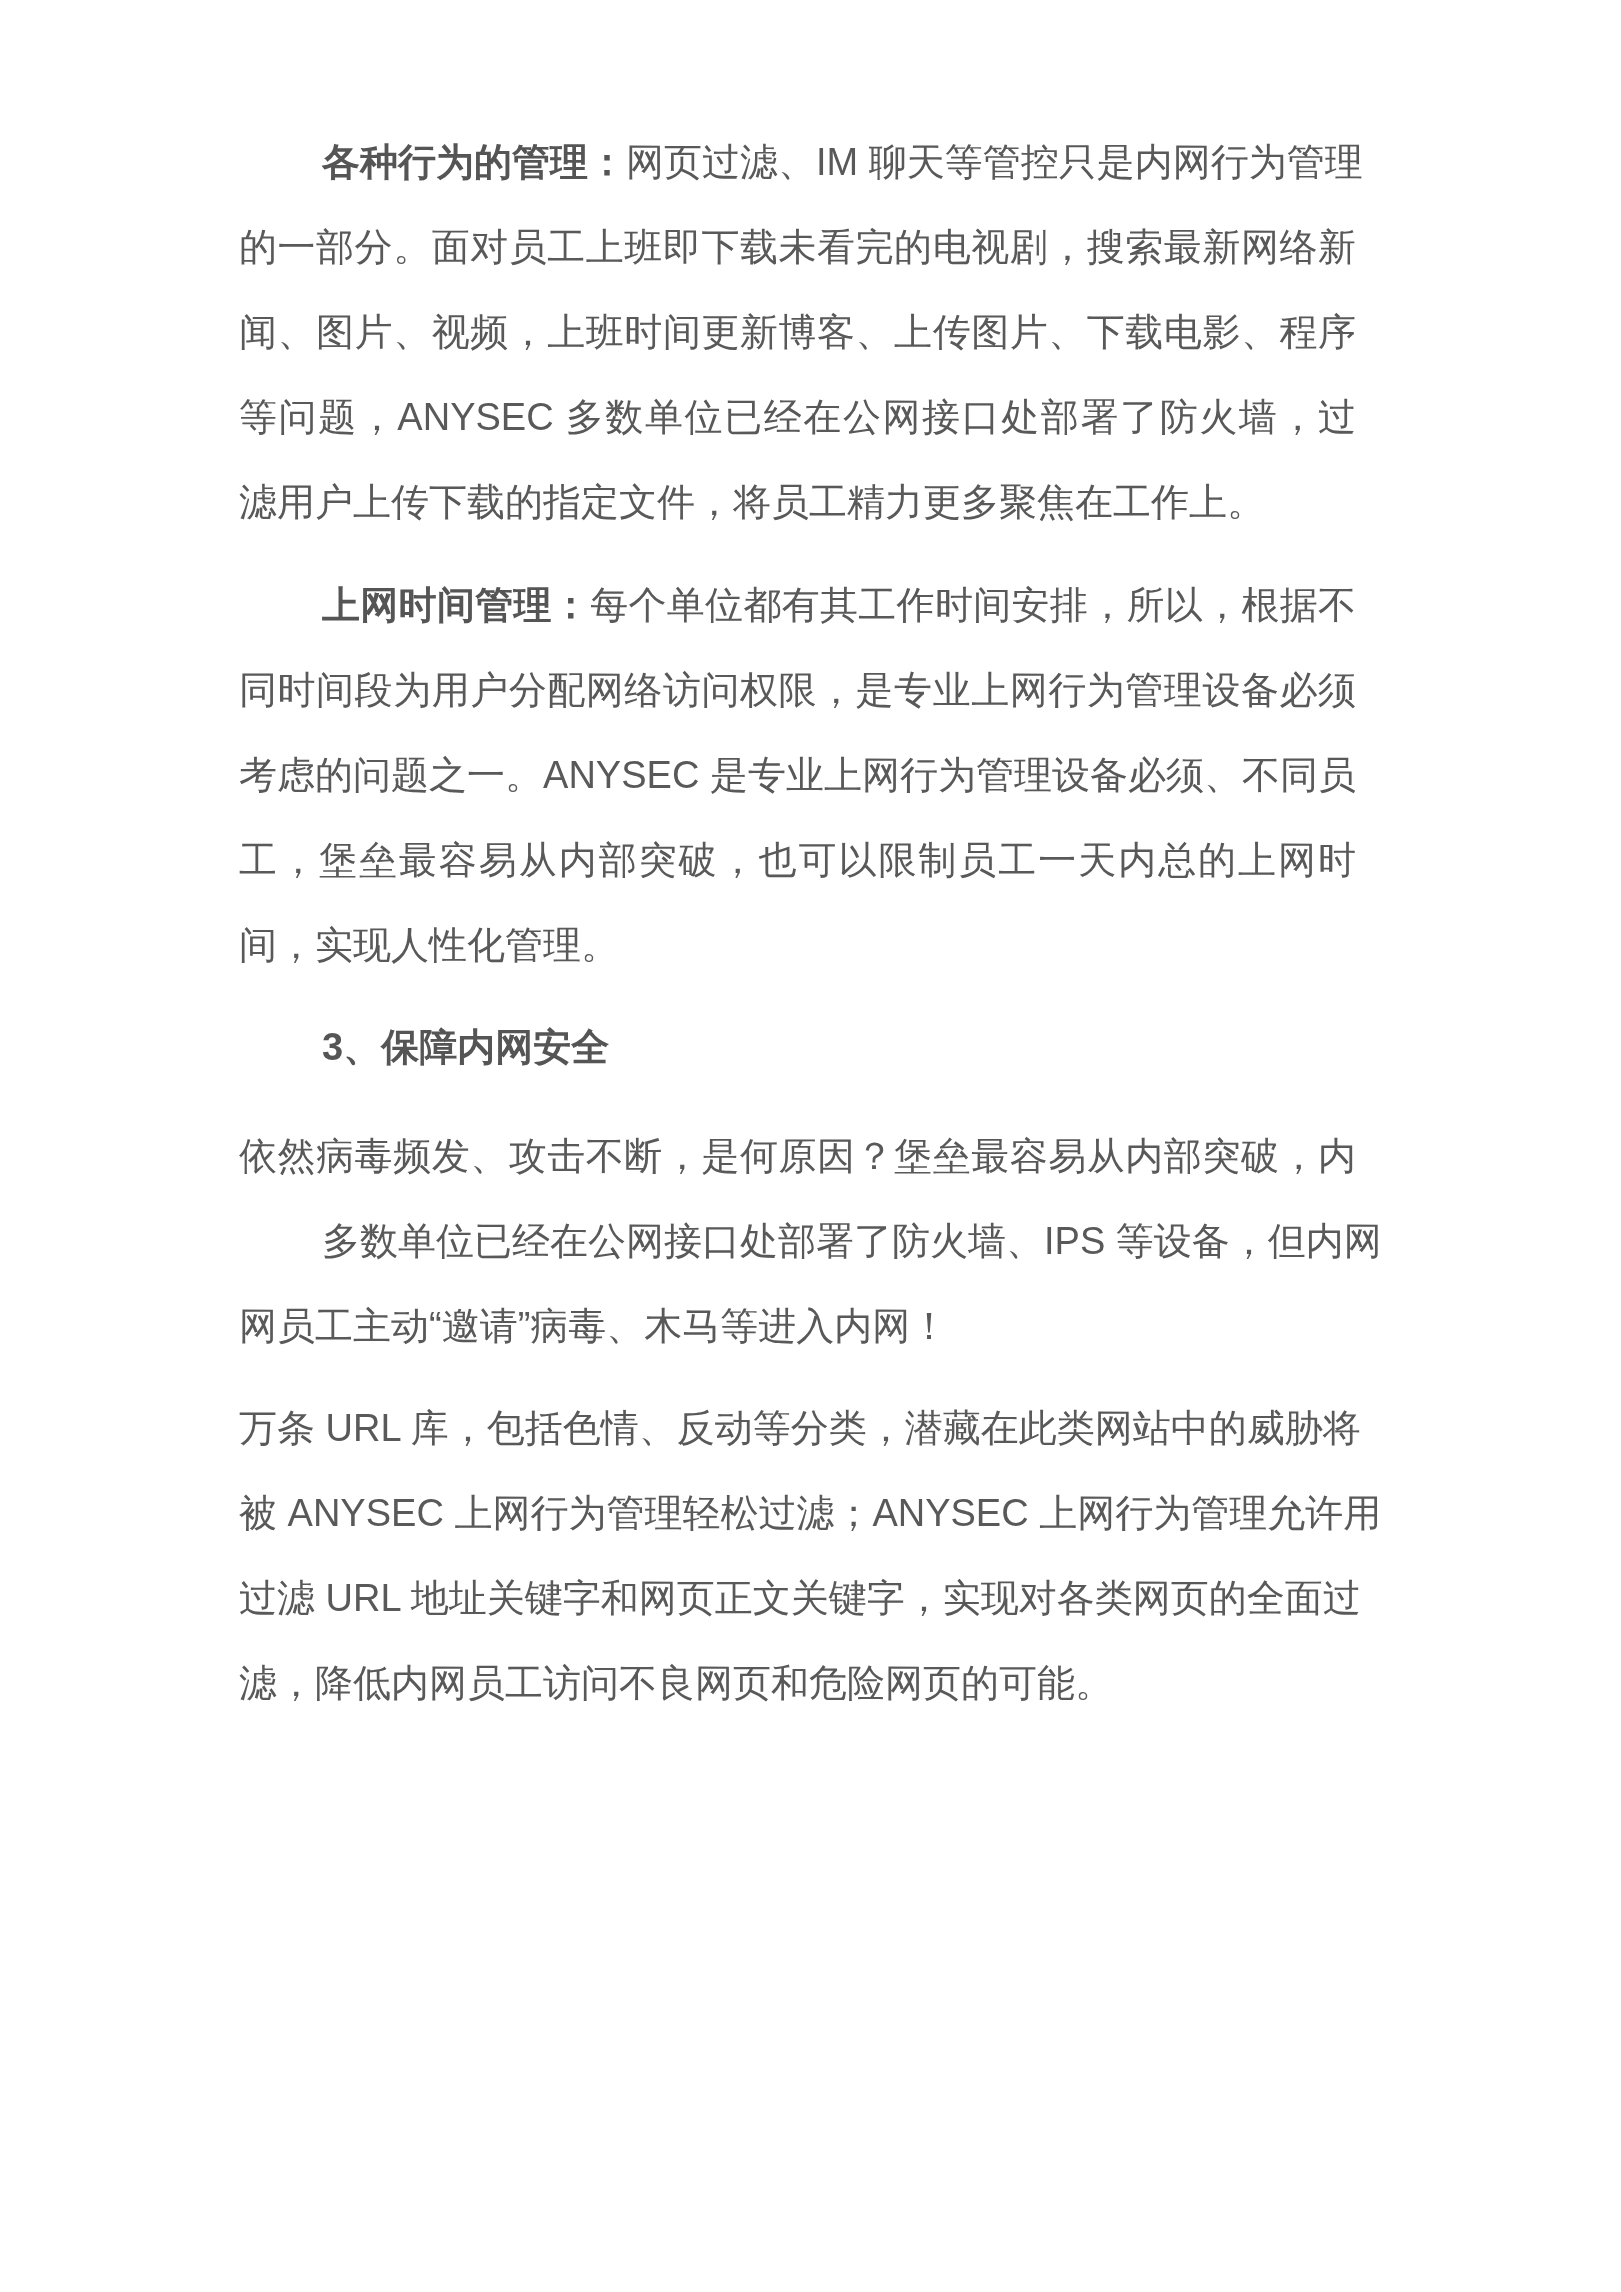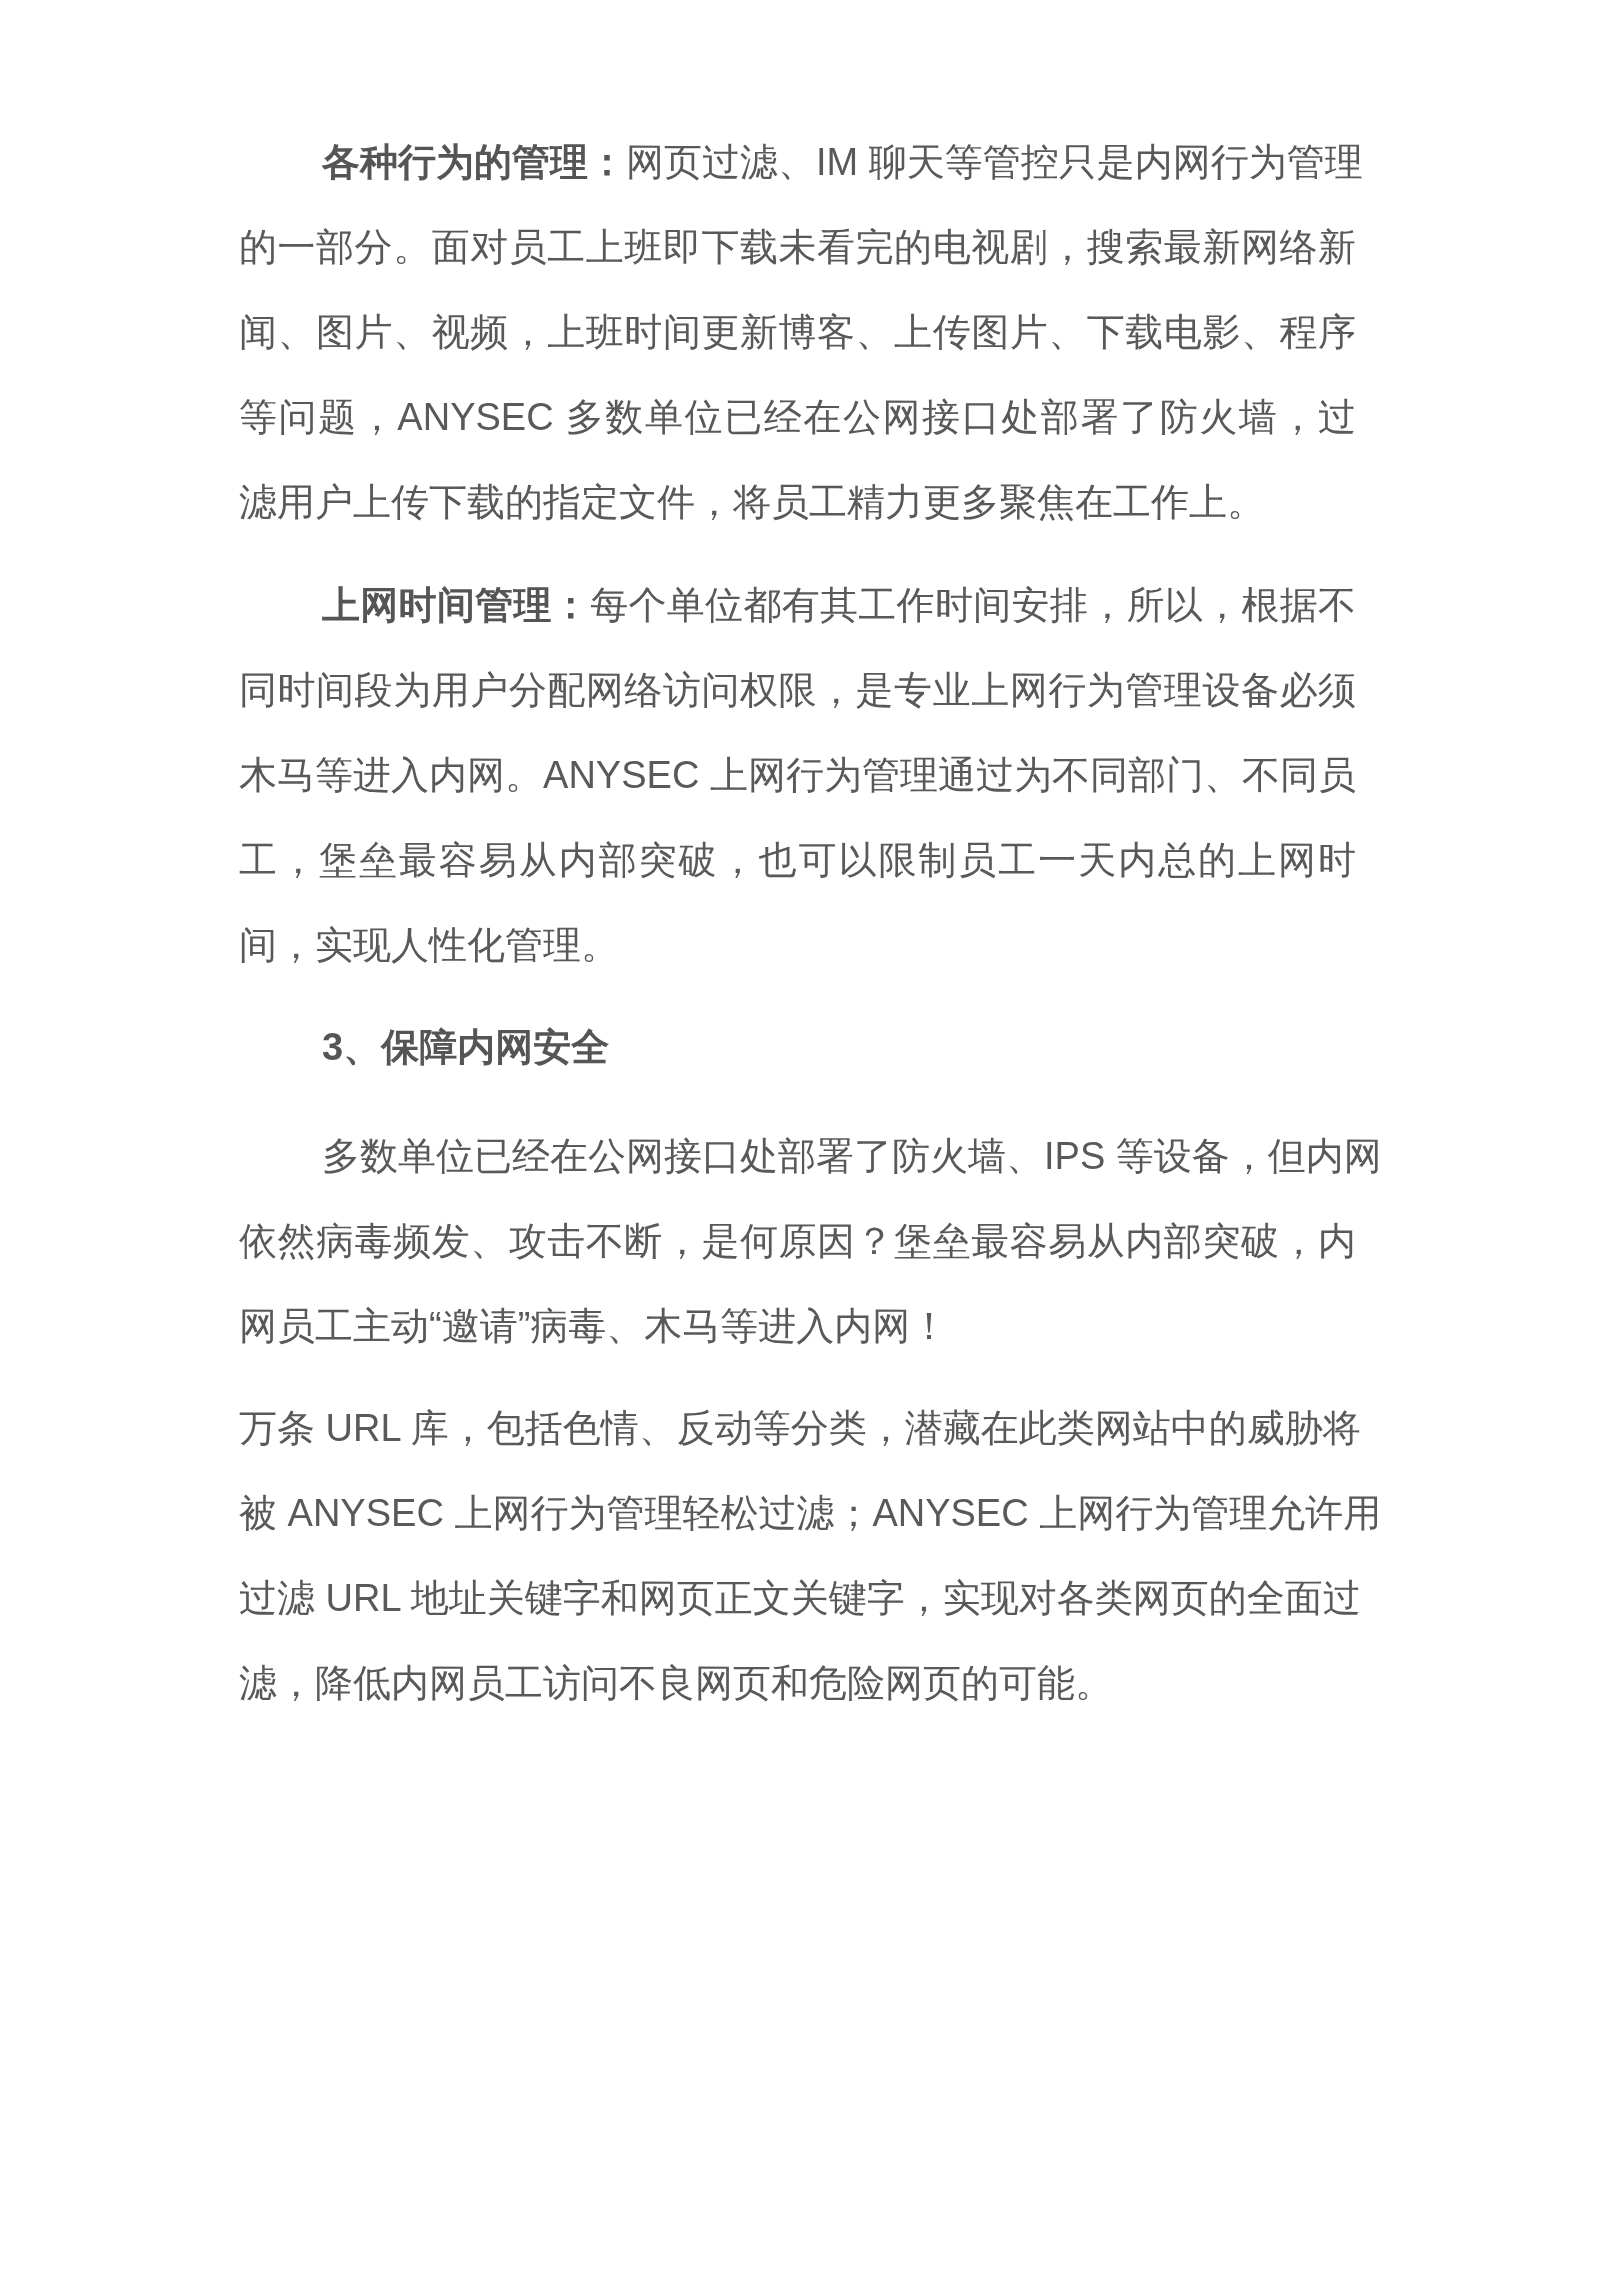--- a/index.html
+++ b/index.html
@@ -61,30 +61,30 @@
     <div class="line indent"><span class="lead">各种行为的管理：</span><span>网页过滤、IM 聊天等管控只是内网行为管理</span></div>
     <div class="line">的一部分。面对员工上班即下载未看完的电视剧，搜索最新网络新</div>
     <div class="line">闻、图片、视频，上班时间更新博客、上传图片、下载电影、程序</div>
     <div class="line">等问题，ANYSEC 多数单位已经在公网接口处部署了防火墙，过</div>
     <div class="line last">滤用户上传下载的指定文件，将员工精力更多聚焦在工作上。</div>
   </div>
 
   <div class="para">
     <div class="line indent"><span class="lead">上网时间管理：</span><span>每个单位都有其工作时间安排，所以，根据不</span></div>
     <div class="line">同时间段为用户分配网络访问权限，是专业上网行为管理设备必须</div>
-    <div class="line">木马等进入内网。ANYSEC 上网行为管理通过为不同部门、不同员</div>
+    <div class="line">考虑的问题之一。ANYSEC 是专业上网行为管理设备必须、不同员</div>
     <div class="line">工，堡垒最容易从内部突破，也可以限制员工一天内总的上网时</div>
     <div class="line last">间，实现人性化管理。</div>
   </div>
 
   <div class="heading">3、保障内网安全</div>
 
   <div class="para">
+    <div class="line">依然病毒频发、攻击不断，是何原因？堡垒最容易从内部突破，内</div>
     <div class="line indent">多数单位已经在公网接口处部署了防火墙、IPS 等设备，但内网</div>
-    <div class="line">依然病毒频发、攻击不断，是何原因？堡垒最容易从内部突破，内</div>
     <div class="line last">网员工主动“邀请”病毒、木马等进入内网！</div>
   </div>
 
   <div class="para">
     <div class="line">万条 URL 库，包括色情、反动等分类，潜藏在此类网站中的威胁将</div>
     <div class="line">被 ANYSEC 上网行为管理轻松过滤；ANYSEC 上网行为管理允许用</div>
     <div class="line">过滤 URL 地址关键字和网页正文关键字，实现对各类网页的全面过</div>
     <div class="line last">滤，降低内网员工访问不良网页和危险网页的可能。</div>
   </div>
 

